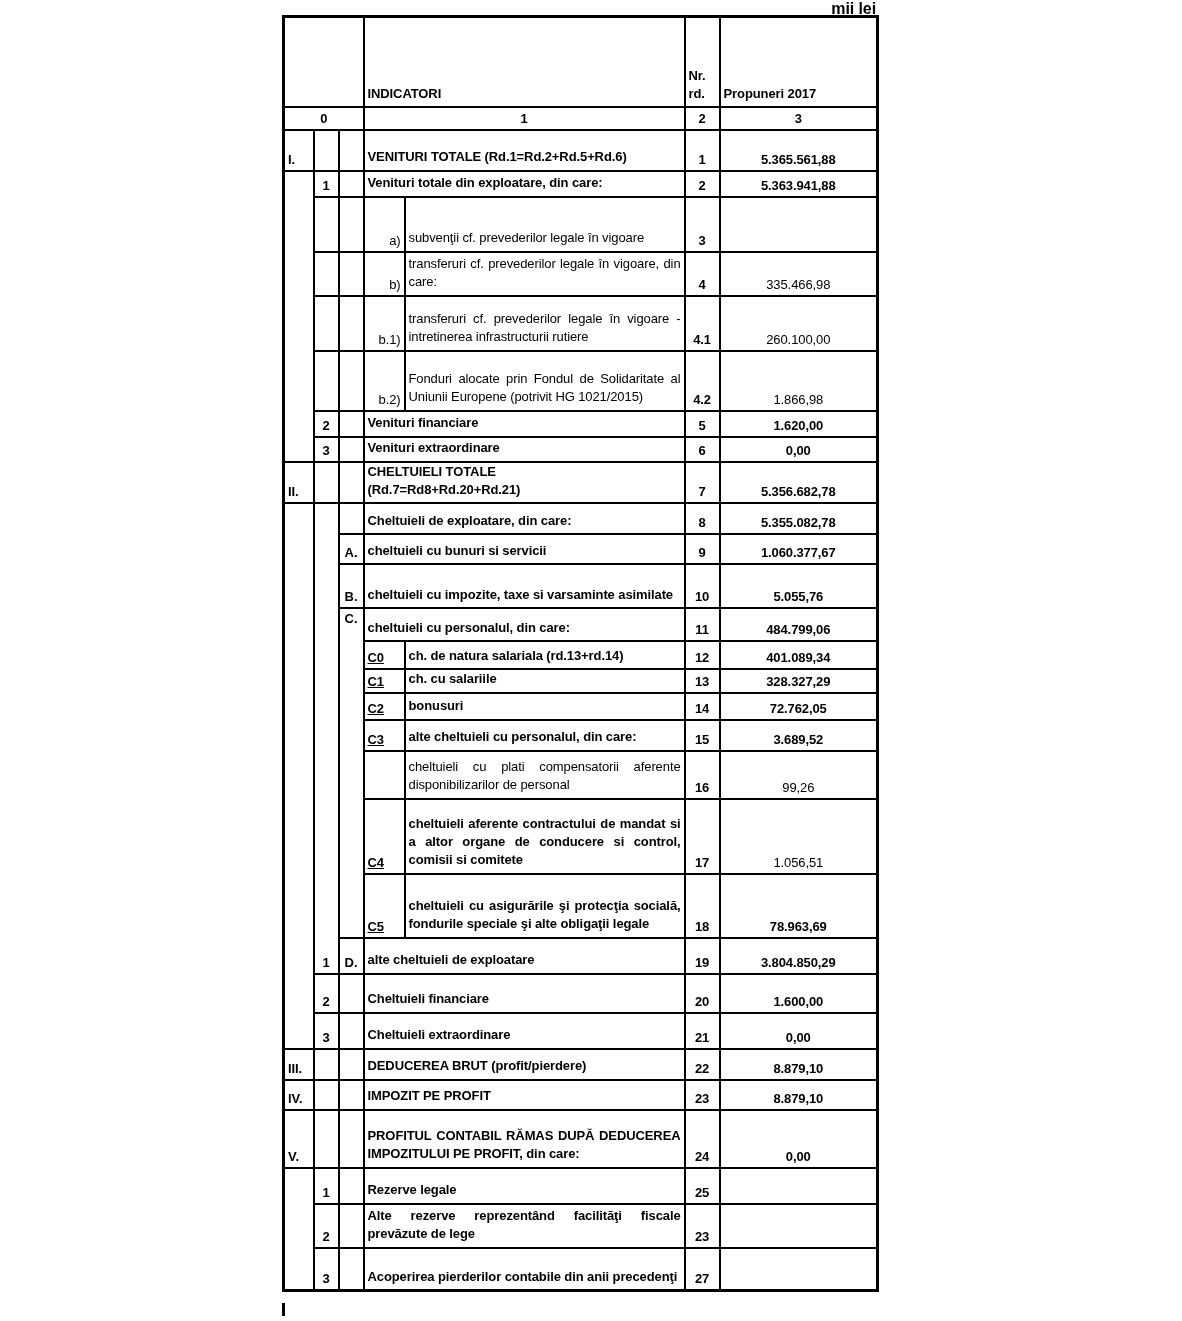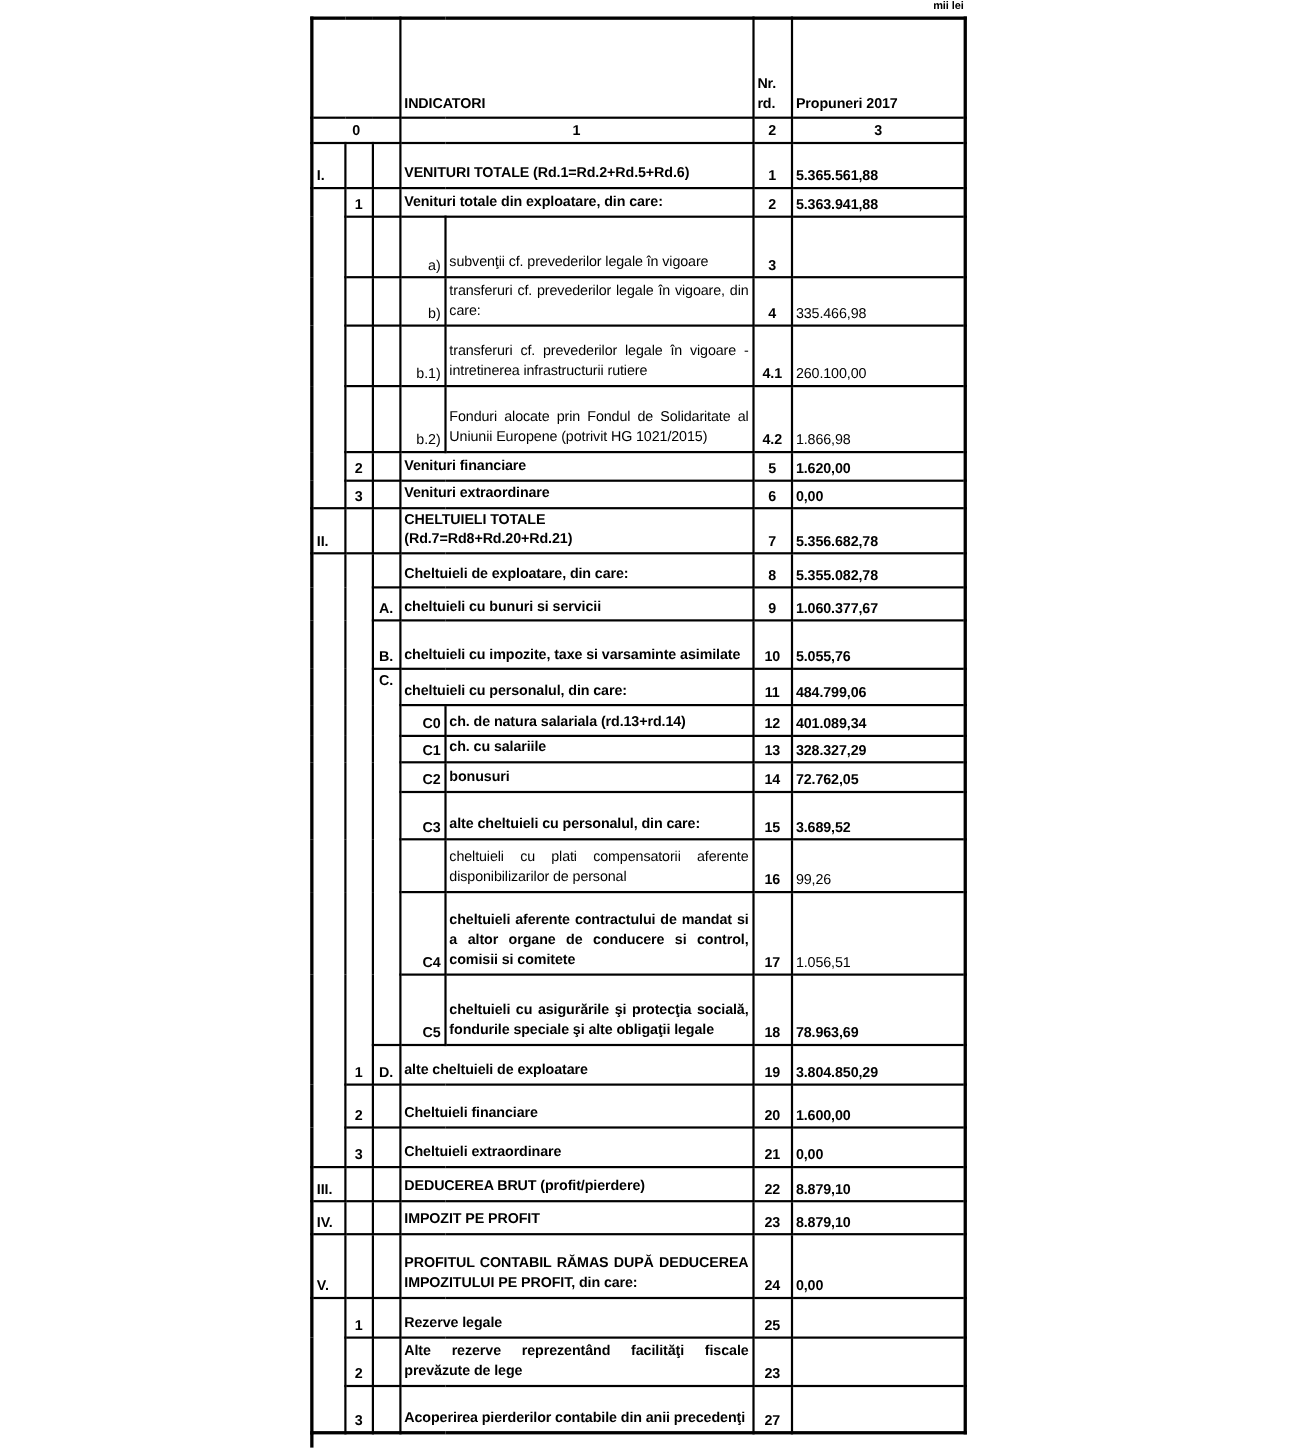--- a/index.html
+++ b/index.html
@@ -1,43 +1,43 @@
 <!DOCTYPE html>
 <html><head>
 <meta charset="utf-8">
 <style>
   html,body{margin:0;padding:0;background:#fff;}
   body{width:1182px;height:1321px;position:relative;overflow:hidden;
        font-family:"Liberation Sans", sans-serif;color:#000;}
   .sheet{position:absolute;left:0;top:0;width:1182px;height:1321px;background:#fff;}
   .unit{position:absolute;left:282px;top:0px;width:594px;text-align:right;
-        font-weight:bold;font-size:10px;letter-spacing:-0.1px;}
+        font-weight:bold;font-size:16px;letter-spacing:-0.1px;}
   table.bvc{position:absolute;left:282px;top:15px;width:594px;
         border-collapse:collapse;table-layout:fixed;border:3px solid #000;}
   table.bvc td{border:2px solid #000;vertical-align:bottom;font-size:13px;
         letter-spacing:-0.1px;padding:0 3px 3px 3px;overflow:hidden;background:#fff;}
   
   td.hc{vertical-align:middle;text-align:left;font-weight:bold;font-size:13.5px;line-height:1.35;}
   td.cn{vertical-align:middle;text-align:center;font-weight:bold;font-size:11px;padding:1px;}
   
   td.sec{font-weight:bold;vertical-align:top;text-align:left;padding:5px 2px 2px 4px;}
   td.sec.vpt{padding-top:12px;}
   td.numc{font-weight:bold;text-align:center;padding:0 1px 4px 1px;}
   td.letc{font-weight:bold;text-align:center;padding:0 1px 4px 1px;}
   td.letc.top{vertical-align:top;padding-top:2px;}
   td.sub{padding:0 2px 4px 2px;}
   td.sub.r{text-align:right;font-weight:normal;}
-  td.sub.c{text-align:right;font-weight:bold;}
+  td.sub.c{text-align:left;font-weight:bold;text-decoration:underline;}
   td.txt{text-align:left;line-height:1.42;padding:0 3px 3px 4px;}
   td.txt.b{font-weight:bold;}
   td.txt.j{text-align:justify;margin-top:20px;}
   td.txt.now{white-space:nowrap;}
   td.txt.pre{white-space:pre-line;}
   td.nr{font-weight:bold;text-align:center;padding:0 1px 5px 1px;}
-  td.val{text-align:left;padding:0 5px 5px 2px;}
+  td.val{text-align:center;padding:0 5px 5px 2px;}
   td.val.b{font-weight:bold;}
   .stub{position:absolute;left:282px;top:1303px;width:3px;height:13px;background:#000;}
 </style>
 </head>
 <body>
 
 <div class="sheet">
   <div class="unit">mii lei</div>
 
   <table class="bvc">
@@ -173,21 +173,21 @@
           <td class="txt b now">ch. cu salariile</td>
           <td class="nr">13</td>
           <td class="val b">328.327,29</td>
         </tr>
         <tr style="height: 27px;">
           <td class="sub c">C2</td>
           <td class="txt b now">bonusuri</td>
           <td class="nr">14</td>
           <td class="val b">72.762,05</td>
         </tr>
-        <tr style="height: 43px;">
+        <tr style="height: 31px;">
           <td class="sub c">C3</td>
           <td class="txt b now">alte cheltuieli  cu personalul, din care:</td>
           <td class="nr">15</td>
           <td class="val b">3.689,52</td>
         </tr>
         <tr style="height: 48px;">
           <td class="sub c"></td>
           <td class="txt j">cheltuieli cu plati compensatorii aferente disponibilizarilor de personal</td>
           <td class="nr">16</td>
           <td class="val ">99,26</td>

